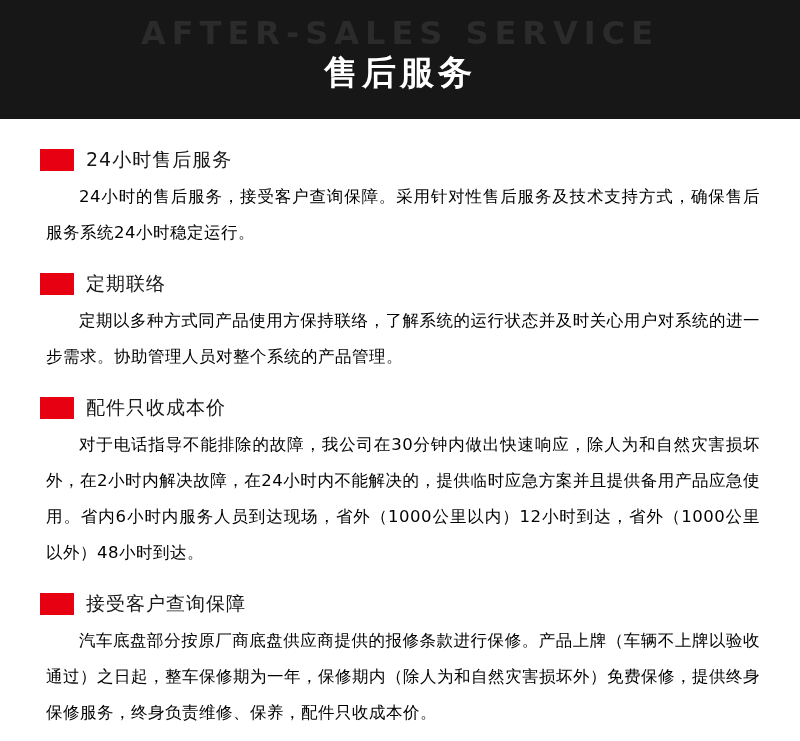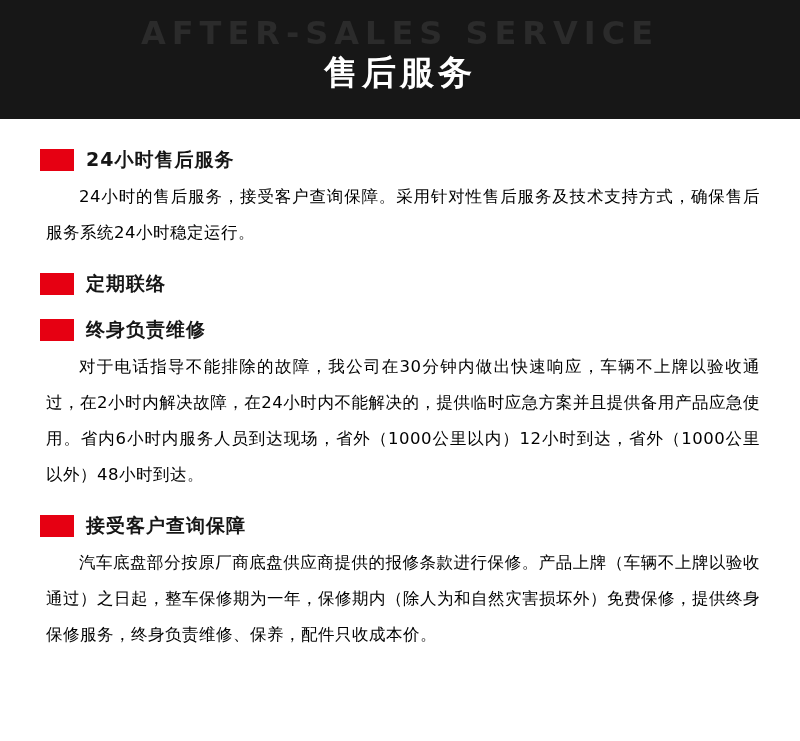--- a/index.html
+++ b/index.html
@@ -66,21 +66,21 @@
   }
   .red-box {
     width: 34px;
     height: 22px;
     background: #e60012;
     margin-right: 12px;
     flex: 0 0 auto;
   }
   .section-title {
     font-size: 19px;
-    font-weight: bold;
+    font-weight: normal;
     color: #161616;
     letter-spacing: 1px;
     font-family: "DejaVu Sans", sans-serif;
   }
   .para {
     font-size: 16.5px;
     color: #000000;
     line-height: 36px;
     text-indent: 2em;
     margin: 0 0 0 6px;
@@ -110,28 +110,29 @@
         <span class="section-title">24小时售后服务</span>
       </div>
       <p class="para">24小时的售后服务，接受客户查询保障。采用针对性售后服务及技术支持方式，确保售后服务系统24小时稳定运行。</p>
     </div>
 
     <div class="section">
       <div class="section-head">
         <span class="red-box"></span>
         <span class="section-title">定期联络</span>
       </div>
+      <p class="para">定期以多种方式同产品使用方保持联络，了解系统的运行状态并及时关心用户对系统的进一步需求。协助管理人员对整个系统的产品管理。</p>
     </div>
 
     <div class="section">
       <div class="section-head">
         <span class="red-box"></span>
-        <span class="section-title">终身负责维修</span>
+        <span class="section-title">配件只收成本价</span>
       </div>
-      <p class="para">对于电话指导不能排除的故障，我公司在30分钟内做出快速响应，车辆不上牌以验收通过，在2小时内解决故障，在24小时内不能解决的，提供临时应急方案并且提供备用产品应急使用。省内6小时内服务人员到达现场，省外（1000公里以内）12小时到达，省外（1000公里以外）48小时到达。</p>
+      <p class="para">对于电话指导不能排除的故障，我公司在30分钟内做出快速响应，除人为和自然灾害损坏外，在2小时内解决故障，在24小时内不能解决的，提供临时应急方案并且提供备用产品应急使用。省内6小时内服务人员到达现场，省外（1000公里以内）12小时到达，省外（1000公里以外）48小时到达。</p>
     </div>
 
     <div class="section">
       <div class="section-head">
         <span class="red-box"></span>
         <span class="section-title">接受客户查询保障</span>
       </div>
       <p class="para">汽车底盘部分按原厂商底盘供应商提供的报修条款进行保修。产品上牌（车辆不上牌以验收通过）之日起，整车保修期为一年，保修期内（除人为和自然灾害损坏外）免费保修，提供终身保修服务，终身负责维修、保养，配件只收成本价。</p>
     </div>
 

